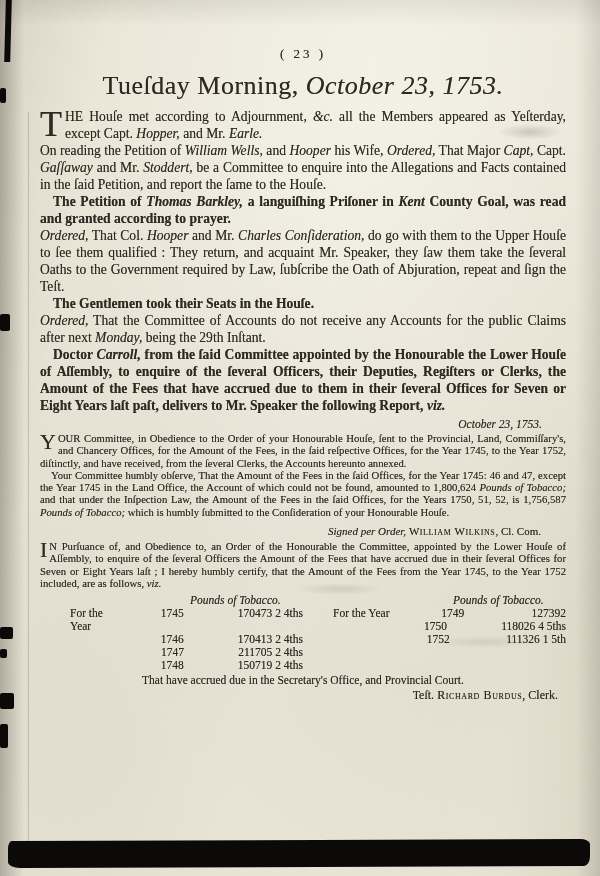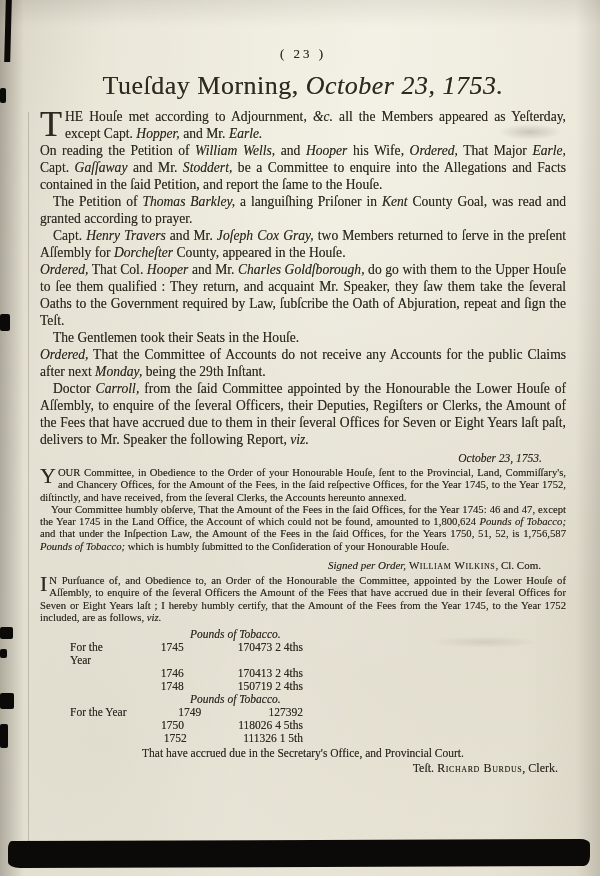--- a/index.html
+++ b/index.html
@@ -26,32 +26,32 @@
       radial-gradient(ellipse at 18% 85%, rgba(110,95,70,0.09), transparent 60%),
       radial-gradient(ellipse at 85% 60%, rgba(110,95,70,0.07), transparent 55%);
   }
 
   .content { position:absolute; left:40px; top:46px; width:526px; }
 
   .pageno { text-align:center; font-size:13px; letter-spacing:3px; }
   .title { font-weight:normal; text-align:center; font-size:26px; margin:9px 0 7px 0; letter-spacing:0.5px; }
 
   .body-text p { font-size:13.6px; line-height:17px; text-align:justify; }
-  .body-text p.indent { text-indent:13px; }
+  .body-text p.indent { text-indent:13px;font-weight:bold; }
   .body-text .dropcap { float:left; font-size:36px; line-height:30px; padding:1px 3px 0 0; }
 
   .small-text p { font-size:10.7px; line-height:12.3px; text-align:justify; }
   .small-text p.indent { text-indent:11px; }
   .small-text .dropcap { float:left; font-size:22px; line-height:19px; padding:0 2px 0 0; }
 
   .date-line { text-align:right; font-size:11.5px; padding-right:24px; margin:4px 0 2px 0; }
   .signed-line { font-size:11px; padding-left:288px; margin:7px 0 3px 0; white-space:nowrap; }
   .sc { font-variant:small-caps; letter-spacing:0.6px; }
 
-  .fee-table { display:flex; margin-top:5px; font-size:11.5px;flex-direction:column; }
+  .fee-table { display:flex; margin-top:5px; font-size:11.5px; }
   .half { width:263px; }
   .thead { font-style:italic; margin-left:150px; line-height:13px; white-space:nowrap; }
   .trow { display:flex; line-height:13px;gap:40px; }
   .tlabel { width:105px; padding-left:30px; }
   .tyear  { width:55px; }
   .tval   { white-space:nowrap; }
 
   .accrued { text-align:center; font-size:11.5px; margin-top:2px; }
   .signature { text-align:right; padding-right:8px; font-size:12px; margin-top:2px; }
 
@@ -79,24 +79,23 @@
 
 <div class="page">
   <div class="paper-grain"></div>
 
   <div class="content">
     <div class="pageno">( 23 )</div>
     <h1 class="title"><span>Tueſday Morning, </span><i>October 23, 1753.</i></h1>
 
     <div class="body-text">
         <p><span class="dropcap">T</span><span>HE Houſe met according to Adjournment, </span><i>&amp;c.</i><span> all the Members appeared as Yeſterday, except Capt. </span><i>Hopper,</i><span> and Mr. </span><i>Earle.</i></p>
-        <p><span>On reading the Petition of </span><i>William Wells,</i><span> and </span><i>Hooper</i><span> his Wife, </span><i>Ordered,</i><span> That Major </span><i>Earle,</i><span> Capt. </span><i>Gaſſaway</i><span> and Mr. </span><i>Stoddert,</i><span> be a Committee to enquire into the Allegations and Facts contained in the ſaid Petition, and report the ſame to the Houſe.</span></p>
+        <p><span>On reading the Petition of </span><i>William Wells,</i><span> and </span><i>Hooper</i><span> his Wife, </span><i>Ordered,</i><span> That Major </span><i>Capt,</i><span> Capt. </span><i>Gaſſaway</i><span> and Mr. </span><i>Stoddert,</i><span> be a Committee to enquire into the Allegations and Facts contained in the ſaid Petition, and report the ſame to the Houſe.</span></p>
         <p class="indent"><span>The Petition of </span><i>Thomas Barkley,</i><span> a languiſhing Priſoner in </span><i>Kent</i><span> County Goal, was read and granted according to prayer.</span></p>
-        <p class="indent"><span>Capt. </span><i>Henry Travers</i><span> and Mr. </span><i>Joſeph Cox Gray,</i><span> two Members returned to ſerve in the preſent Aſſembly for </span><i>Dorcheſter</i><span> County, appeared in the Houſe.</span></p>
-        <p><i>Ordered,</i><span> That Col. </span><i>Hooper</i><span> and Mr. </span><i>Charles Goldſborough,</i><span> do go with them to the Upper Houſe to ſee them qualified : They return, and acquaint Mr. Speaker, they ſaw them take the ſeveral Oaths to the Government required by Law, ſubſcribe the Oath of Abjuration, repeat and ſign the Teſt.</span></p>
+        <p><i>Ordered,</i><span> That Col. </span><i>Hooper</i><span> and Mr. </span><i>Charles Conſideration,</i><span> do go with them to the Upper Houſe to ſee them qualified : They return, and acquaint Mr. Speaker, they ſaw them take the ſeveral Oaths to the Government required by Law, ſubſcribe the Oath of Abjuration, repeat and ſign the Teſt.</span></p>
         <p class="indent"><span>The Gentlemen took their Seats in the Houſe.</span></p>
         <p><i>Ordered,</i><span> That the Committee of Accounts do not receive any Accounts for the public Claims after next </span><i>Monday,</i><span> being the 29th Inſtant.</span></p>
         <p class="indent"><span>Doctor </span><i>Carroll,</i><span> from the ſaid Committee appointed by the Honourable the Lower Houſe of Aſſembly, to enquire of the ſeveral Officers, their Deputies, Regiſters or Clerks, the Amount of the Fees that have accrued due to them in their ſeveral Offices for Seven or Eight Years laſt paſt, delivers to Mr. Speaker the following Report, </span><i>viz.</i></p>
       </div>
 
     <div class="date-line"><i>October 23, 1753.</i></div>
 
     <div class="small-text">
         <p><span class="dropcap">Y</span><span>OUR Committee, in Obedience to the Order of your Honourable Houſe, ſent to the Provincial, Land, Commiſſary's, and Chancery Offices, for the Amount of the Fees, in the ſaid reſpective Offices, for the Year 1745, to the Year 1752, diſtinctly, and have received, from the ſeveral Clerks, the Accounts hereunto annexed.</span></p>
         <p class="indent"><span>Your Committee humbly obſerve, That the Amount of the Fees in the ſaid Offices, for the Year 1745: 46 and 47, except the Year 1745 in the Land Office, the Account of which could not be found, amounted to 1,800,624 </span><i>Pounds of Tobacco;</i><span> and that under the Inſpection Law, the Amount of the Fees in the ſaid Offices, for the Years 1750, 51, 52, is 1,756,587 </span><i>Pounds of Tobacco;</i><span> which is humbly ſubmitted to the Conſideration of your Honourable Houſe.</span></p>
@@ -114,20 +113,25 @@
         <div id="left-rows">
             <div class="trow">
               <span class="tlabel">For the Year</span>
               <span class="tyear">1745</span>
               <span class="tval">170473 2 4ths</span>
             </div>
             <div class="trow">
               <span class="tlabel"></span>
               <span class="tyear">1746</span>
               <span class="tval">170413 2 4ths</span>
+            </div>
+            <div class="trow">
+              <span class="tlabel"></span>
+              <span class="tyear">1747</span>
+              <span class="tval">211705 2 4ths</span>
             </div>
             <div class="trow">
               <span class="tlabel"></span>
               <span class="tyear">1748</span>
               <span class="tval">150719 2 4ths</span>
             </div>
           </div>
       </div>
       <div class="half">
         <div class="thead">Pounds of Tobacco.</div>

